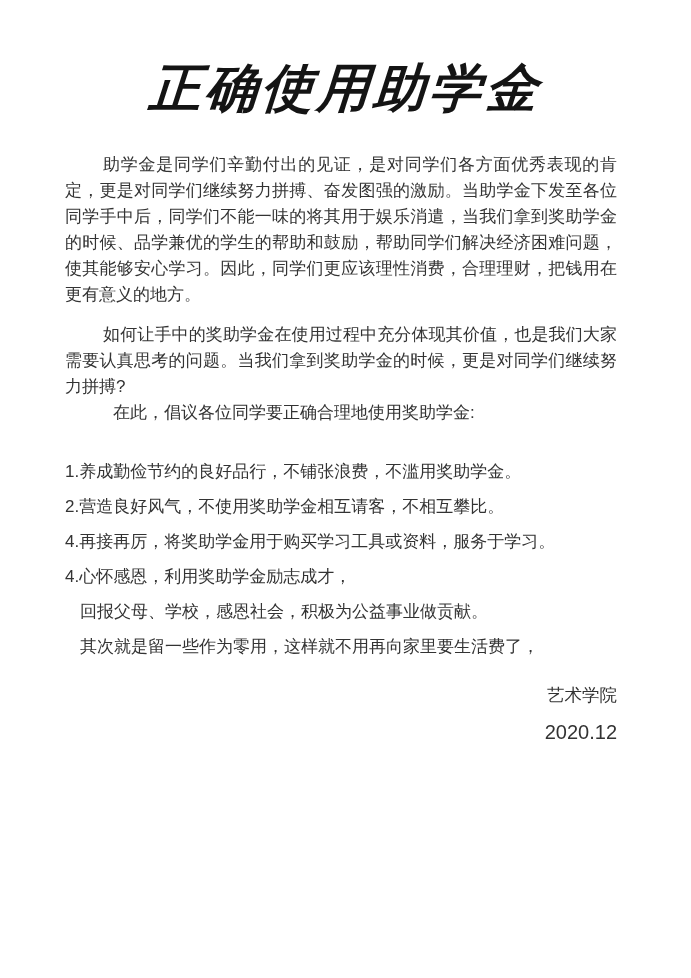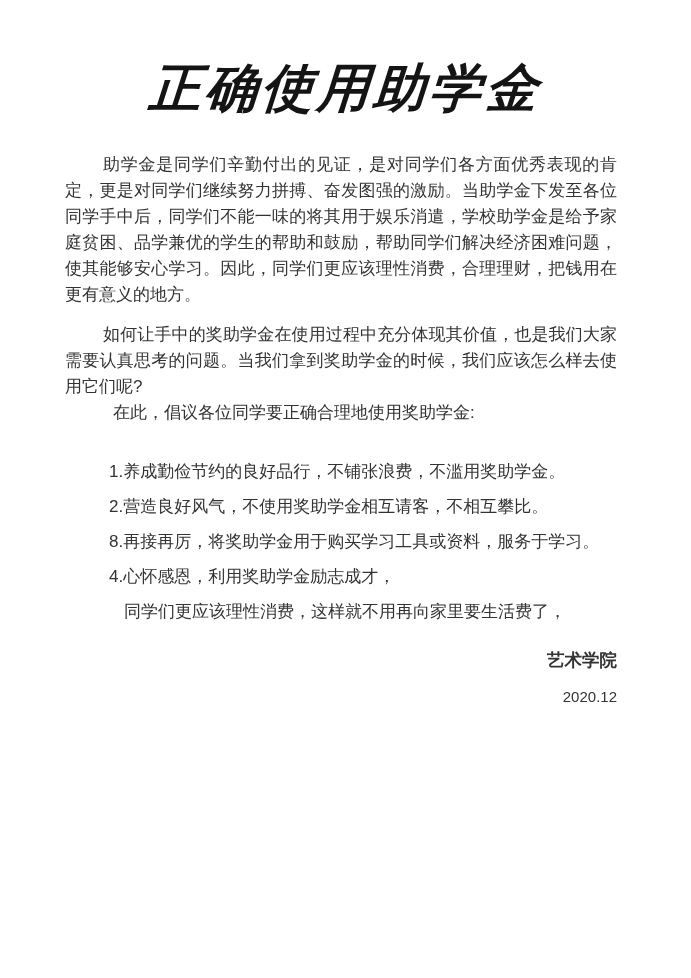--- a/index.html
+++ b/index.html
@@ -45,67 +45,66 @@
   .para.second {
     margin-top: 14px;
   }
   .lead {
     font-size: 17px;
     line-height: 26px;
     text-indent: 48px;
   }
   .suggestions {
     margin-top: 33px;
-    margin-left: 44px;
   }
   .item {
     font-size: 17px;
     line-height: 26px;
     margin-bottom: 9px;
     white-space: nowrap;
   }
   .item.cont {
     margin-left: 15px;
   }
   .footer {
     margin-top: 22px;
     text-align: right;
   }
   .signature {
     font-size: 17.5px;
     line-height: 26px;
-    font-weight: bold;
   }
   .date {
     margin-top: 11px;
-    font-size: 15px;
+    font-size: 20px;
     line-height: 26px;
   }
 </style>
 </head>
 <body>
 
 <div class="page">
 
   <h1 class="doc-title">正确使用助学金</h1>
 
   <div class="content">
 
-    <p class="para">助学金是同学们辛勤付出的见证，是对同学们各方面优秀表现的肯定，更是对同学们继续努力拼搏、奋发图强的激励。当助学金下发至各位同学手中后，同学们不能一味的将其用于娱乐消遣，学校助学金是给予家庭贫困、品学兼优的学生的帮助和鼓励，帮助同学们解决经济困难问题，使其能够安心学习。因此，同学们更应该理性消费，合理理财，把钱用在更有意义的地方。</p>
+    <p class="para">助学金是同学们辛勤付出的见证，是对同学们各方面优秀表现的肯定，更是对同学们继续努力拼搏、奋发图强的激励。当助学金下发至各位同学手中后，同学们不能一味的将其用于娱乐消遣，当我们拿到奖助学金的时候、品学兼优的学生的帮助和鼓励，帮助同学们解决经济困难问题，使其能够安心学习。因此，同学们更应该理性消费，合理理财，把钱用在更有意义的地方。</p>
 
-    <p class="para second">如何让手中的奖助学金在使用过程中充分体现其价值，也是我们大家需要认真思考的问题。当我们拿到奖助学金的时候，我们应该怎么样去使用它们呢?</p>
+    <p class="para second">如何让手中的奖助学金在使用过程中充分体现其价值，也是我们大家需要认真思考的问题。当我们拿到奖助学金的时候，更是对同学们继续努力拼搏?</p>
 
     <div class="lead">在此，倡议各位同学要正确合理地使用奖助学金:</div>
 
     <div class="suggestions">
       <div class="item">1.养成勤俭节约的良好品行，不铺张浪费，不滥用奖助学金。</div>
       <div class="item">2.营造良好风气，不使用奖助学金相互请客，不相互攀比。</div>
-      <div class="item">8.再接再厉，将奖助学金用于购买学习工具或资料，服务于学习。</div>
+      <div class="item">4.再接再厉，将奖助学金用于购买学习工具或资料，服务于学习。</div>
       <div class="item">4.心怀感恩，利用奖助学金励志成才，</div>
-      <div class="item cont">同学们更应该理性消费，这样就不用再向家里要生活费了，</div>
+      <div class="item cont">回报父母、学校，感恩社会，积极为公益事业做贡献。</div>
+      <div class="item cont">其次就是留一些作为零用，这样就不用再向家里要生活费了，</div>
     </div>
 
     <div class="footer">
       <div class="signature">艺术学院</div>
       <div class="date">2020.12</div>
     </div>
 
   </div>
 </div>
 

